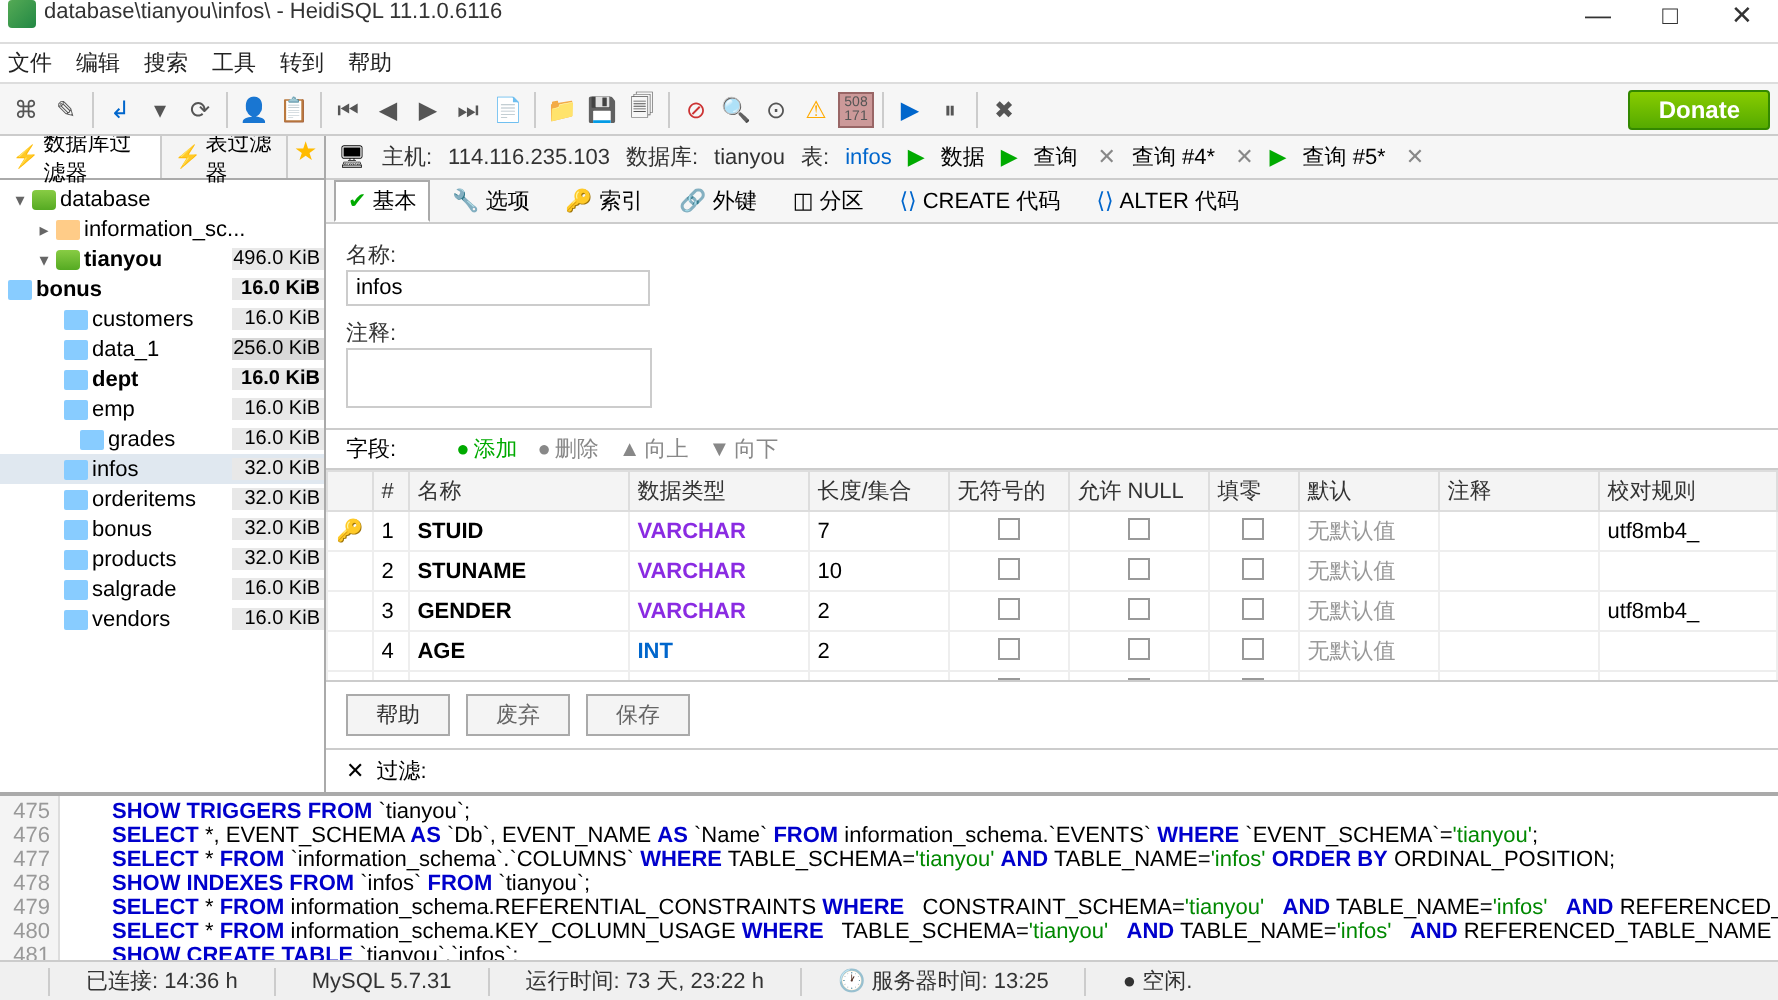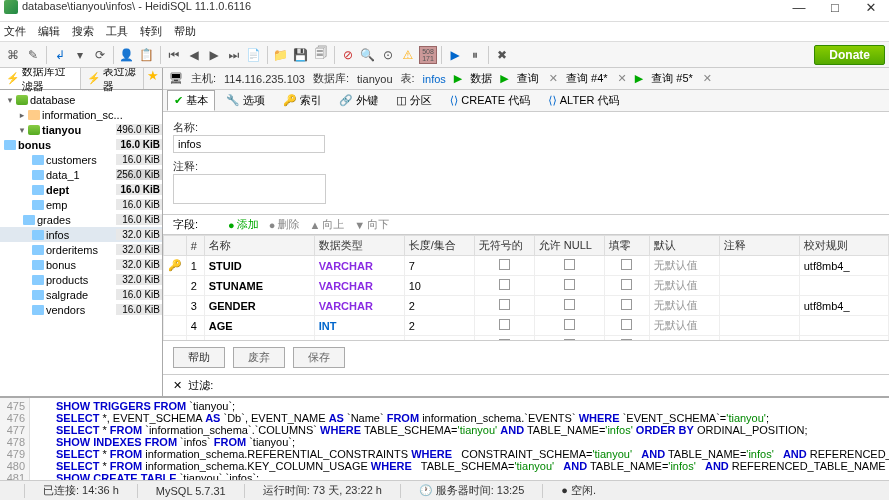--- a/index.html
+++ b/index.html
@@ -181,21 +181,21 @@
           <div class="trow" style="padding-left: 32px; font-weight: bold;">
             <span class="ticon tbl"></span>
             <span class="nm">dept</span>
             <span class="sz">16.0 KiB</span>
           </div>
           <div class="trow" style="padding-left: 32px;">
             <span class="ticon tbl"></span>
             <span class="nm">emp</span>
             <span class="sz">16.0 KiB</span>
           </div>
-          <div class="trow" style="padding-left: 23px;">
+          <div class="trow" style="padding-left: 40px;">
             <span class="ticon tbl"></span>
             <span class="nm">grades</span>
             <span class="sz">16.0 KiB</span>
           </div>
           <div class="trow sel" style="padding-left: 32px;">
             <span class="ticon tbl"></span>
             <span class="nm">infos</span>
             <span class="sz">32.0 KiB</span>
           </div>
           <div class="trow" style="padding-left: 32px;">

